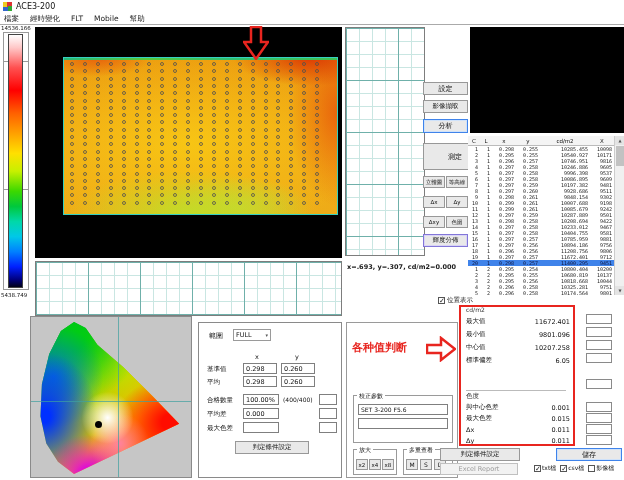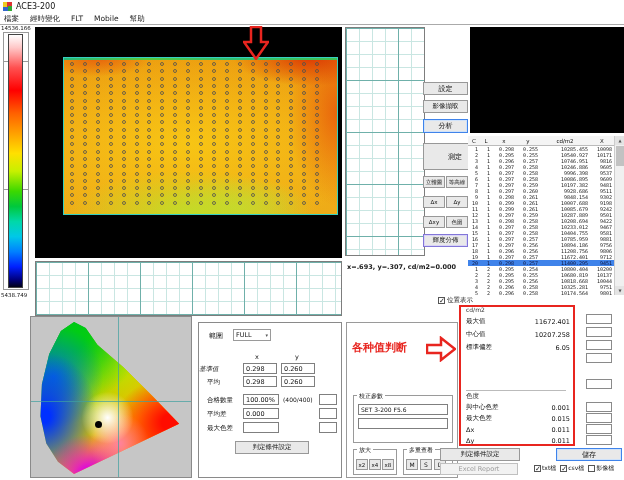--- a/index.html
+++ b/index.html
@@ -780,20 +780,24 @@
     <span style="font-size:6.5px;">位置表示</span>
   </div>
 
   <div class="abs" style="left:466px;top:306px;font-size:6px;color:#333;">cd/m2</div>
   <div id="lum-rows" class="abs" style="left:466px;top:313px;width:104px;">
       <div class="srow" style="height: 13px;">
         <span>最大值</span>
         <span>11672.401</span>
       </div>
       <div class="srow" style="height: 13px;">
+        <span>最小值</span>
+        <span>9801.096</span>
+      </div>
+      <div class="srow" style="height: 13px;">
         <span>中心值</span>
         <span>10207.258</span>
       </div>
       <div class="srow" style="height: 13px;">
         <span>標準偏差</span>
         <span>6.05</span>
       </div>
     </div>
   <div class="abs" style="left:466px;top:390px;width:100px;border-top:1px solid #bbb;"></div>
   <div class="abs" style="left:466px;top:392px;font-size:6.5px;color:#333;">色度</div>
@@ -843,21 +847,21 @@
   </div>
 
   <div class="panel" style="left:198px;top:322px;width:144px;height:156px;">
     <span class="abs" style="left:10px;top:8px;font-size:7px;">範圍</span>
     <div class="select" style="left:34px;top:6px;width:38px;height:12px;">
       <span>FULL</span>
         <span class="arr">▾</span>
     </div>
     <span class="abs" style="left:56px;top:30px;font-size:6.5px;">x</span>
     <span class="abs" style="left:96px;top:30px;font-size:6.5px;">y</span>
-    <span class="abs lbl" style="left:0;top:42px;font-style:italic;">基準值</span>
+    <span class="abs lbl" style="left:8px;top:42px;">基準值</span>
     <div class="input" style="left:44px;top:40px;width:34px;height:11px;">0.298</div>
     <div class="input" style="left:82px;top:40px;width:34px;height:11px;">0.260</div>
     <span class="abs lbl" style="left:8px;top:55px;">平均</span>
     <div class="input" style="left:44px;top:53px;width:34px;height:11px;">0.298</div>
     <div class="input" style="left:82px;top:53px;width:34px;height:11px;">0.260</div>
     <span class="abs lbl" style="left:8px;top:73px;">合格數量</span>
     <div class="input" style="left:44px;top:71px;width:36px;height:11px;">100.00%</div>
     <span class="abs" style="left:84px;top:73px;font-size:6px;">(400/400)</span>
     <span class="abs lbl" style="left:8px;top:87px;">平均差</span>
     <div class="input" style="left:44px;top:85px;width:36px;height:11px;">0.000</div>

